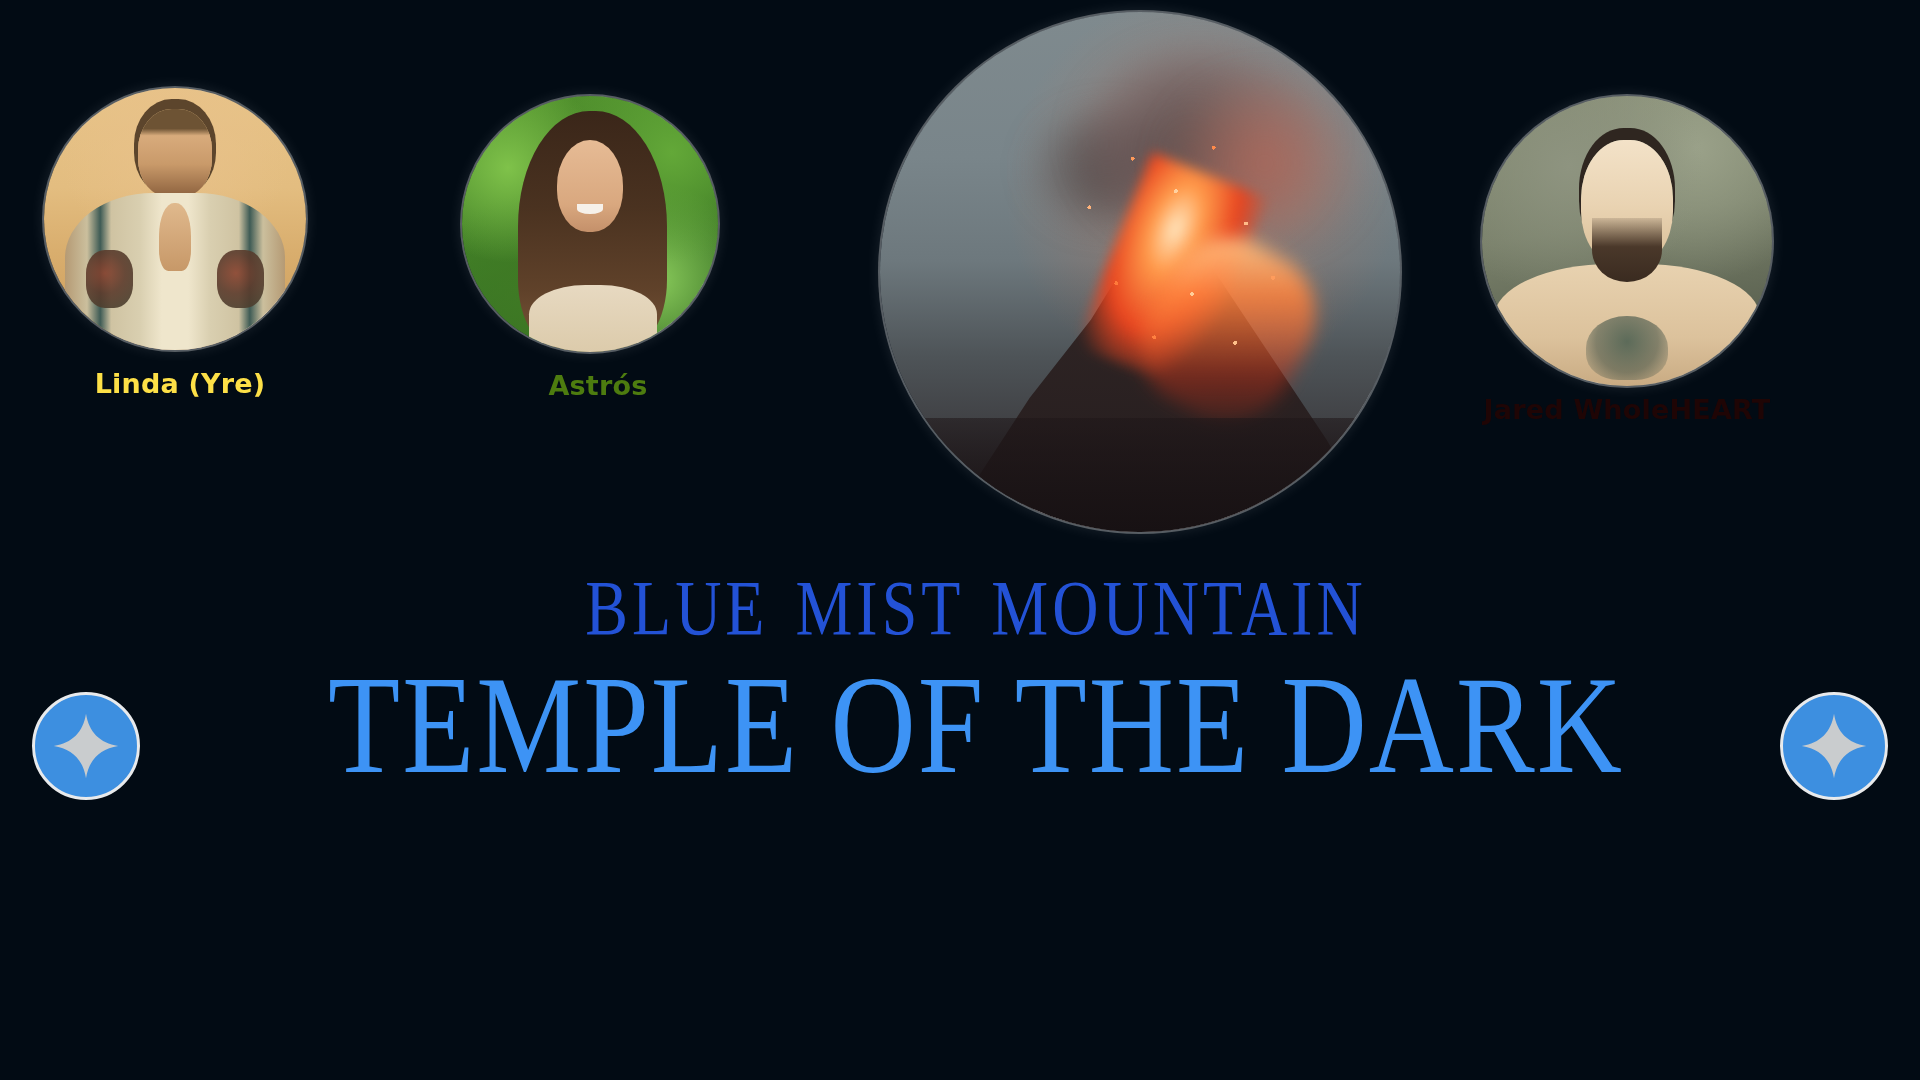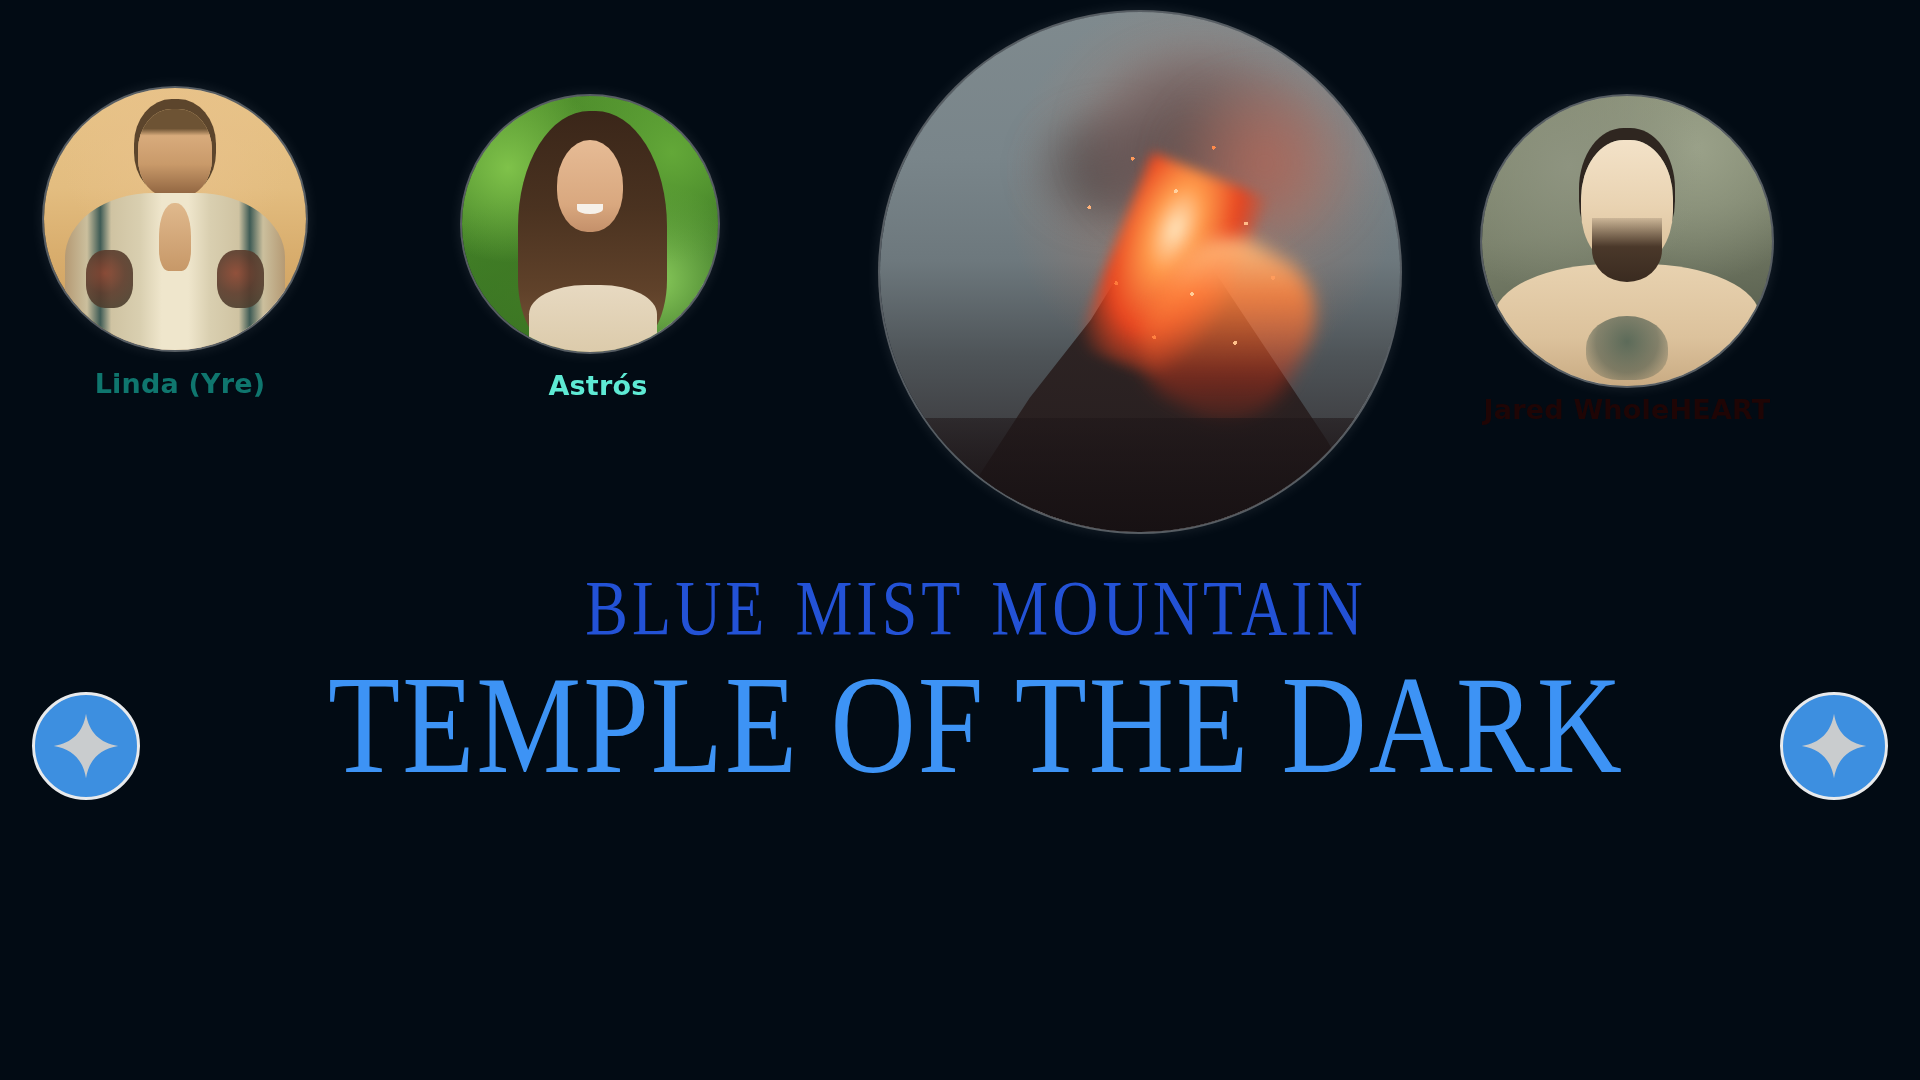--- a/index.html
+++ b/index.html
@@ -357,31 +357,31 @@
   <div class="avatar-row">
 
     <div class="avatar-slot" style="left:44px; top:88px; width:272px;">
       <div class="avatar-ring" style="width:262px; height:262px;">
         <div class="photo-linda">
           <div class="tat-l"></div>
           <div class="tat-r"></div>
           <div class="hands"></div>
         </div>
       </div>
-      <div class="avatar-name" style="color:#0f766e;">Linda (Yre)</div>
+      <div class="avatar-name" style="color:#fde047;">Linda (Yre)</div>
     </div>
 
     <div class="avatar-slot" style="left:462px; top:96px; width:272px;">
       <div class="avatar-ring" style="width:256px; height:256px;">
         <div class="photo-astros">
           <div class="chest"></div>
           <div class="smile"></div>
         </div>
       </div>
-      <div class="avatar-name" style="color:#5eead4;">Astrós</div>
+      <div class="avatar-name" style="color:#4d7c0f;">Astrós</div>
     </div>
 
     <div class="avatar-slot" style="left:880px; top:12px; width:520px;">
       <div class="avatar-ring" style="width:520px; height:520px;">
         <div class="photo-volcano">
           <div class="smoke-c"></div>
           <div class="smoke-a"></div>
           <div class="smoke-b"></div>
           <div class="cone"></div>
           <div class="lava-core"></div>

